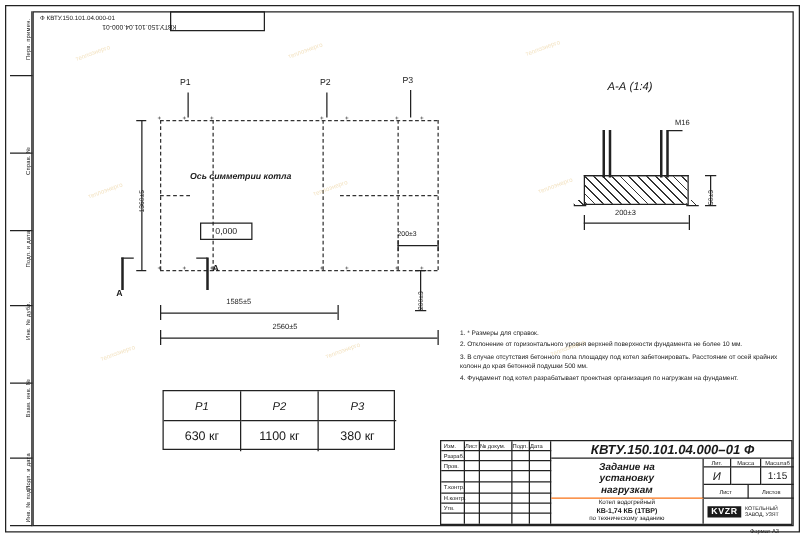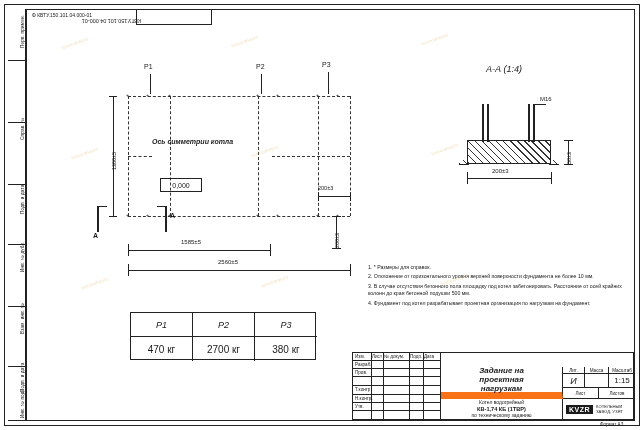--- a/index.html
+++ b/index.html
@@ -165,24 +165,24 @@
     <div class="tb-cell center" style="left:0;top:0;width:62px;height:24px;border-right:1px solid #222;border-bottom:1px solid #222;font-size:9px;font-style:italic;">
       <span>Р1</span>
     </div>
     <div class="tb-cell center" style="left:62px;top:0;width:62px;height:24px;border-right:1px solid #222;border-bottom:1px solid #222;font-size:9px;font-style:italic;">
       <span>Р2</span>
     </div>
     <div class="tb-cell center" style="left:124px;top:0;width:62px;height:24px;border-bottom:1px solid #222;font-size:9px;font-style:italic;">
       <span>Р3</span>
     </div>
     <div class="tb-cell center" style="left:0;top:24px;width:62px;height:24px;border-right:1px solid #222;font-size:10px;">
-      <span>470 кг</span>
+      <span>630 кг</span>
     </div>
     <div class="tb-cell center" style="left:62px;top:24px;width:62px;height:24px;border-right:1px solid #222;font-size:10px;">
-      <span>2700 кг</span>
+      <span>1100 кг</span>
     </div>
     <div class="tb-cell center" style="left:124px;top:24px;width:62px;height:24px;font-size:10px;">
       <span>380 кг</span>
     </div>
   </div>
 
   <div class="notes">
     <div>1. * Размеры для справок.</div>
     <div style="margin-top:2px;">2. Отклонение от горизонтального уровня верхней поверхности фундамента не более 10 мм.</div>
     <div style="margin-top:2px;">3. В случае отсутствия бетонного пола площадку под котел забетонировать. Расстояние от осей крайних колонн до края бетонной подушки 500 мм.</div>
@@ -208,24 +208,27 @@
       <div class="tb-cell tiny" style="left:31px;top:1px;">№ докум.</div>
       <div class="tb-cell tiny" style="left:57px;top:1px;">Подп.</div>
       <div class="tb-cell tiny" style="left:71px;top:1px;">Дата</div>
       <div class="tb-cell tiny" style="left:2px;top:9px;">Разраб.</div>
       <div class="tb-cell tiny" style="left:2px;top:17px;">Пров.</div>
       <div class="tb-cell tiny" style="left:2px;top:34px;">Т.контр.</div>
       <div class="tb-cell tiny" style="left:2px;top:43px;">Н.контр.</div>
       <div class="tb-cell tiny" style="left:2px;top:51px;">Утв.</div>
     </div>
 
-
-    <div class="tb-cell center" style="left:88px;top:14px;width:122px;height:32px;border-right:1px solid #222;border-bottom:7px solid #f97316;flex-direction:column;font-size:8px;font-style:italic;font-weight:bold;">
+    <div class="tb-cell center" style="left:88px;top:0;width:194px;height:14px;border-bottom:1.3px solid #222;font-size:10.5px;font-style:italic;font-weight:bold;">
+      <span>КВТУ.150.101.04.000–01  Ф</span>
+    </div>
+
+    <div class="tb-cell center" style="left:88px;top:14px;width:122px;height:32px;border-right:1px solid #222;border-bottom:1px solid #f97316;flex-direction:column;font-size:8px;font-style:italic;font-weight:bold;">
       <span>Задание на</span>
-      <span>проектная</span>
+      <span>установку</span>
       <span>нагрузкам</span>
     </div>
 
     <div class="tb-cell center tiny" style="left:210px;top:14px;width:22px;height:7px;border-right:1px solid #222;border-bottom:1px solid #222;">
       <span>Лит.</span>
     </div>
     <div class="tb-cell center tiny" style="left:232px;top:14px;width:24px;height:7px;border-right:1px solid #222;border-bottom:1px solid #222;">
       <span>Масса</span>
     </div>
     <div class="tb-cell center tiny" style="left:256px;top:14px;width:26px;height:7px;border-bottom:1px solid #222;">

